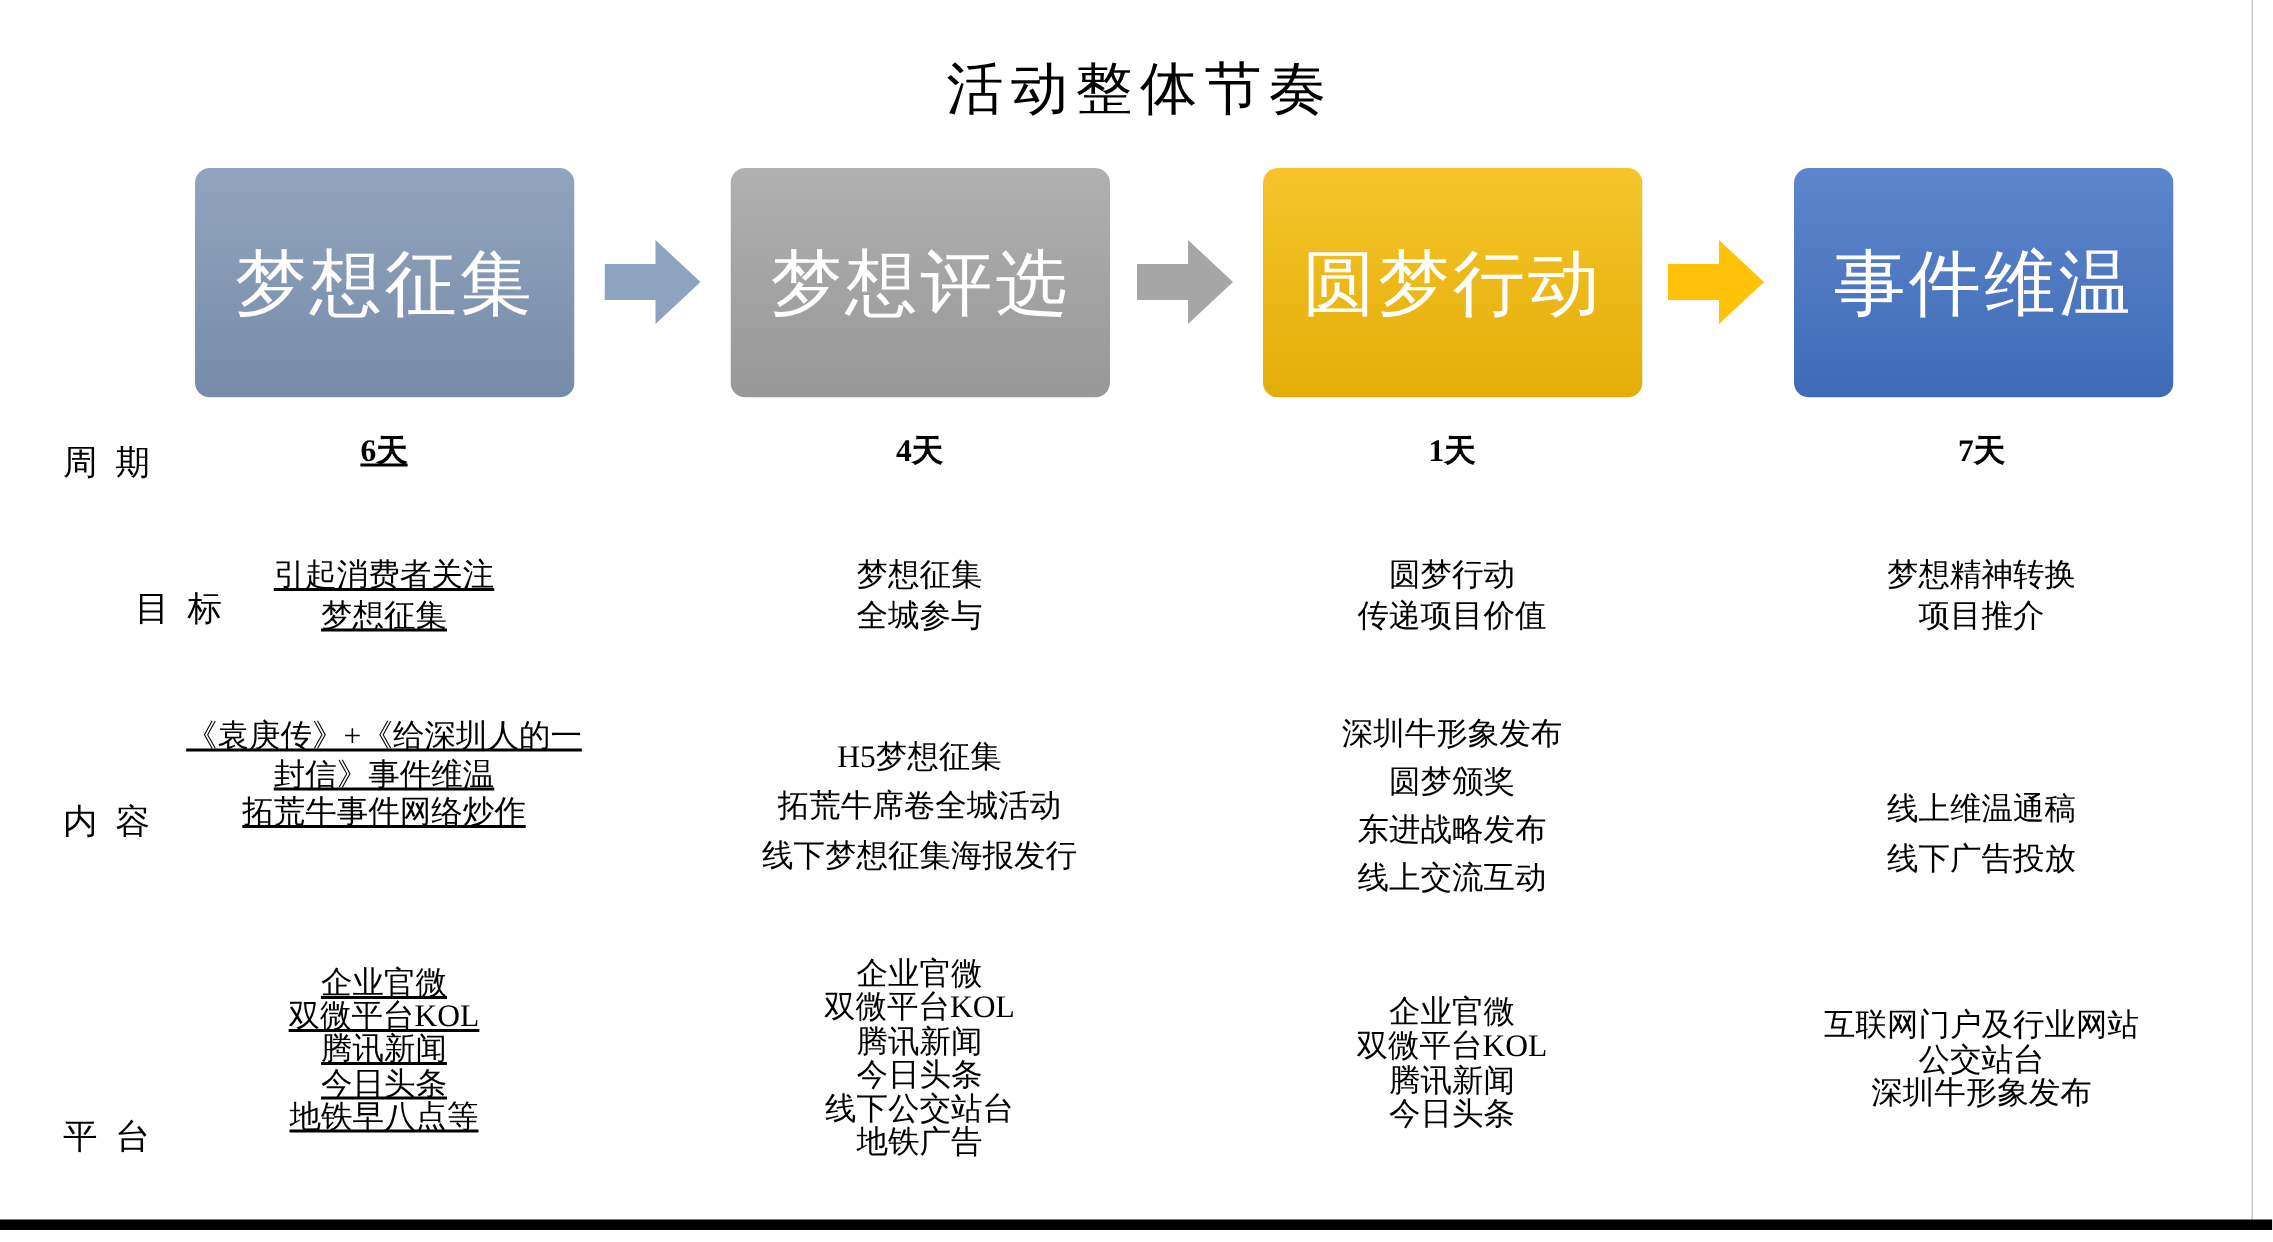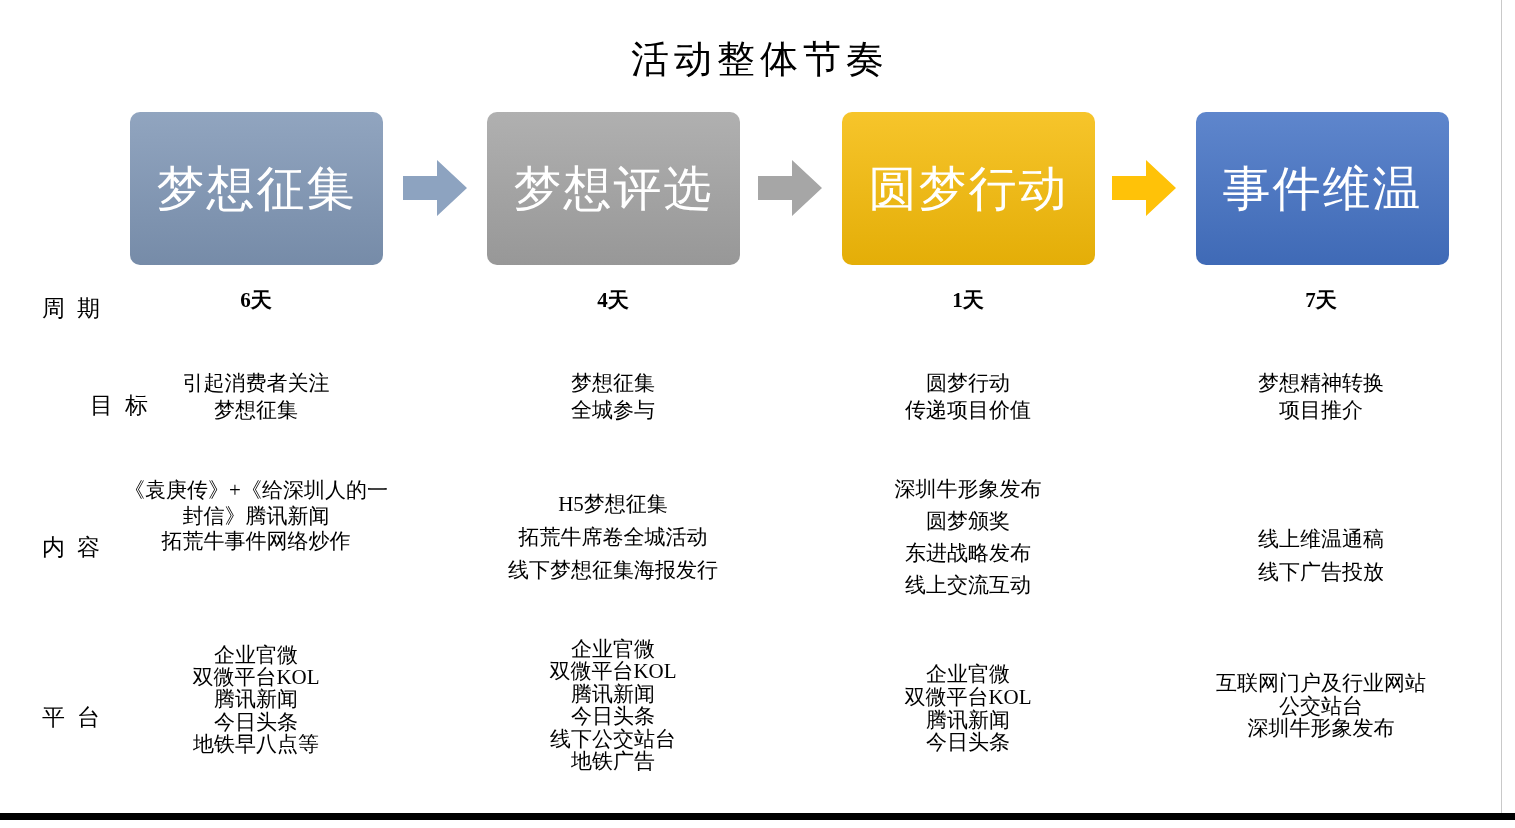--- a/index.html
+++ b/index.html
@@ -59,28 +59,28 @@
   .row-label {
     position: absolute;
     left: 42px;
     font-size: 23px;
     letter-spacing: 12px;
     white-space: nowrap;
   }
   .lbl-period   { top: 293px; text-align: right; }
   .lbl-goal     { top: 390px; margin-left: 48px; }
   .lbl-content  { top: 532px; font-family: Liberation Serif, serif; }
-  .lbl-platform { top: 702px; }
+  .lbl-platform { top: 742px; }
   .cell {
     position: absolute;
     width: 340px;
     text-align: center;
     font-size: 21px;
   }
-  .c1 { left: 86px; }
+  .c1 { left: 86px; text-decoration: underline; }
   .c2 { left: 443px; }
   .c3 { left: 798px; }
   .c4 { left: 1151px; }
   .period-cell { top: 286px; font-size: 21px; font-weight: bold; }
   .goal-cell { top: 370px; line-height: 27px; }
   .content-c1 { top: 478px; line-height: 25.5px; }
   .content-c2 { top: 488px; line-height: 33px; }
   .content-c3 { top: 473px; line-height: 32px; }
   .content-c4 { top: 523px; line-height: 33px; }
   .platform-c1 { top: 644px; line-height: 22.2px; }
@@ -159,21 +159,21 @@
       <div>传递项目价值</div>
     </div>
   <div class="cell goal-cell c4">
       <div>梦想精神转换</div>
       <div>项目推介</div>
     </div>
 
   <div class="row-label lbl-content">内容</div>
   <div class="cell content-c1 c1">
       <div>《袁庚传》+《给深圳人的一</div>
-      <div>封信》腾讯新闻</div>
+      <div>封信》事件维温</div>
       <div>拓荒牛事件网络炒作</div>
     </div>
   <div class="cell content-c2 c2">
       <div>H5梦想征集</div>
       <div>拓荒牛席卷全城活动</div>
       <div>线下梦想征集海报发行</div>
     </div>
   <div class="cell content-c4 c4">
       <div>线上维温通稿</div>
       <div>线下广告投放</div>

